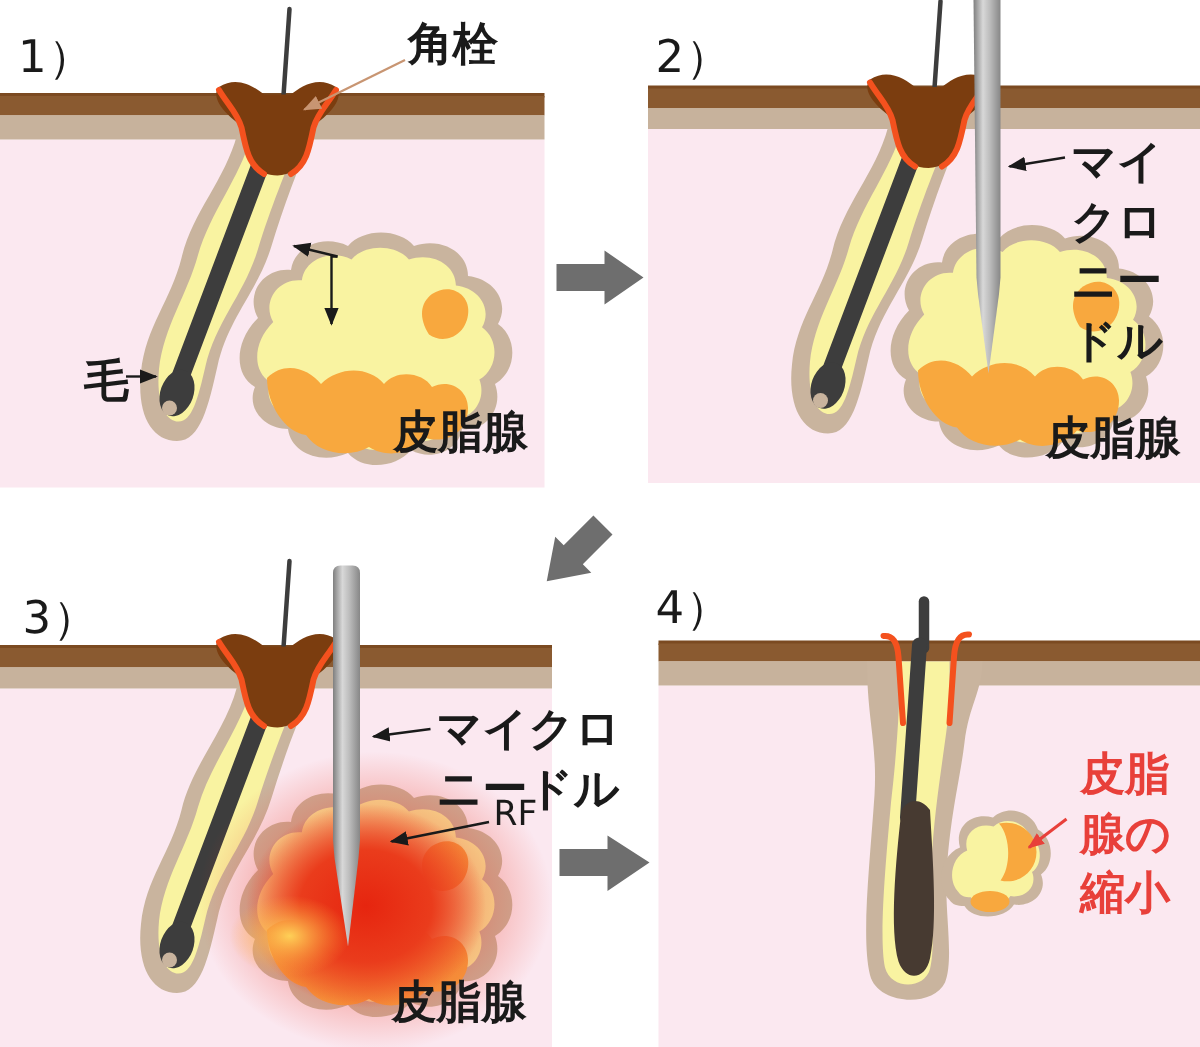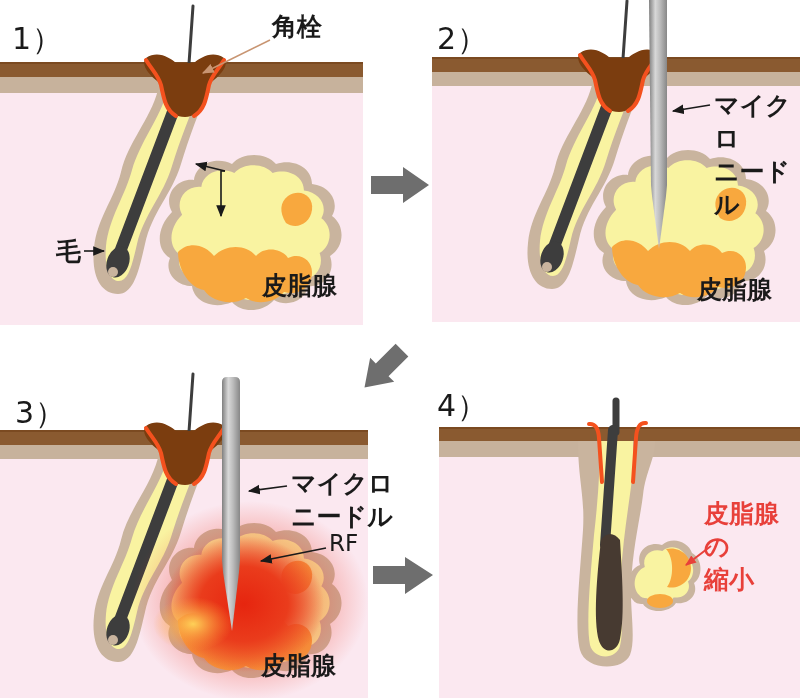--- a/index.html
+++ b/index.html
@@ -12,24 +12,24 @@
   }
   .stage svg{position:absolute;left:0;top:0;}
   .lbl{
     position:absolute;
     color:var(--label_black,#1a1a1a);
     font-family:"DejaVu Sans","Liberation Sans",sans-serif;
     line-height:1.1;
     white-space:nowrap;
   }
   .num{font-size:30px;font-weight:400;letter-spacing:1px;}
-  .jl{font-size:25px;font-weight:600;}
+  .jl{font-size:30px;font-weight:600;}
   .ml{white-space:pre-line;line-height:1.32;}
   .rf{font-size:23px;font-weight:400;}
-  .red{color:var(--label_red,#e8403a);}
+  .red{color:var(--label_red,#e8403a);margin-left:16px;}
 </style>
 </head>
 <body>
 
 <div class="stage">
 
 <svg width="800" height="698" viewBox="0 0 800 698">
   <defs>
     <marker id="m-black" viewBox="0 0 10 10" markerWidth="12" markerHeight="12" markerUnits="userSpaceOnUse" refX="9" refY="5" orient="auto-start-reverse">
       <path d="M0,1 L10,5 L0,9 Z" fill="#1a1a1a"></path>

